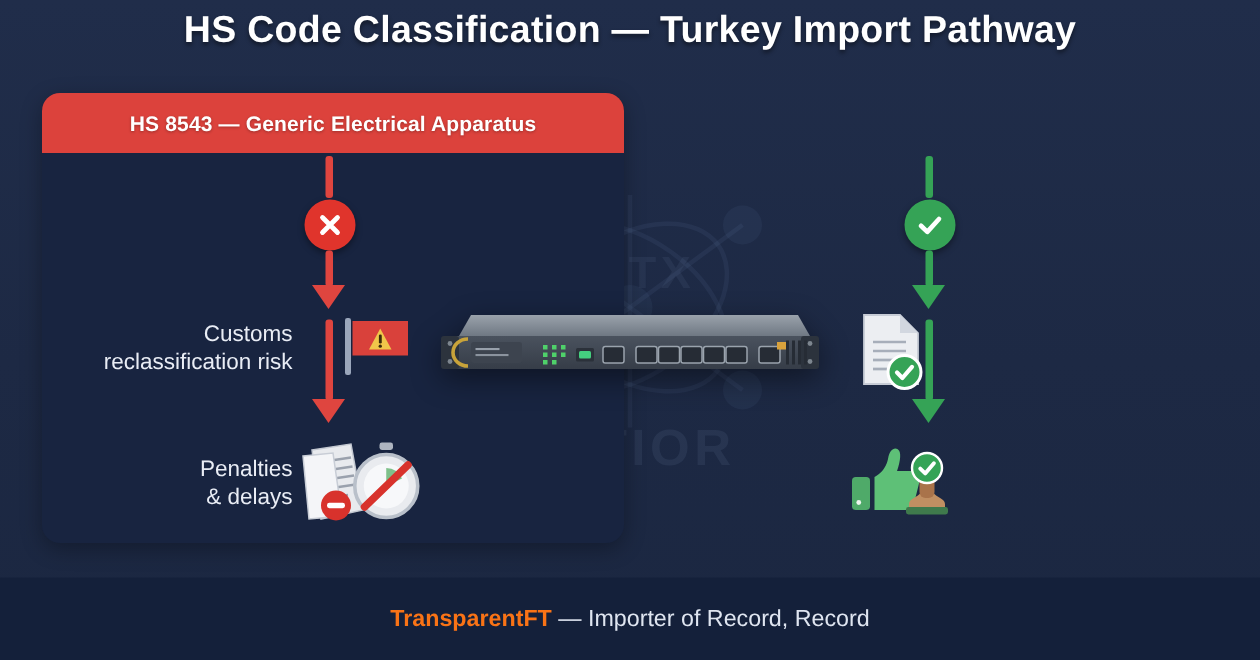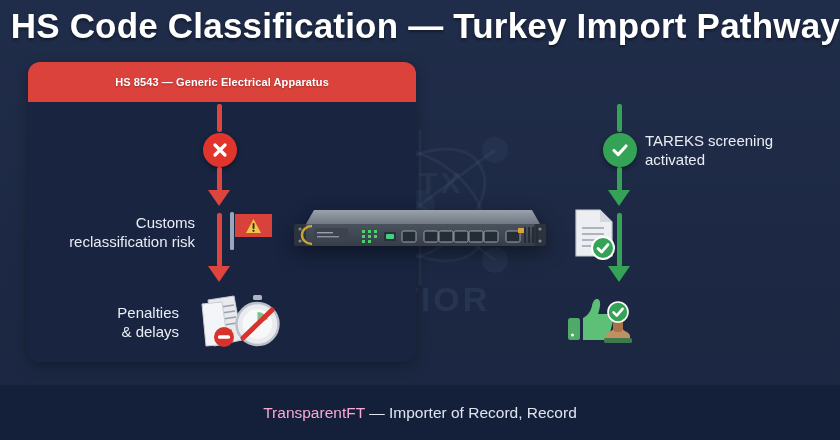--- a/index.html
+++ b/index.html
@@ -11,23 +11,23 @@
     overflow:hidden;
   }
   #stage{
     position:absolute; inset:0;
     background:linear-gradient(180deg,#202d4a 0%,#1d2944 55%,#1b2741 100%);
   }
 
   
   #title{
     position:absolute; left:0; top:6px; width:840px;
-    text-align:right;
+    text-align:center;
     color:#ffffff;
-    font-size:35px;
+    font-size:25px;
     font-weight:bold;
     letter-spacing:.2px;
     text-shadow:0 2px 3px rgba(0,0,0,.45);
   }
 
   
   .panel{
     position:absolute;
     top:62px;
     width:388px;
@@ -38,21 +38,21 @@
     overflow:hidden;
   }
   #panel-left { left:28px; }
   #panel-right{ left:428px; }
 
   .banner{
     position:absolute; left:0; top:0;
     width:388px; height:40px;
     display:flex; align-items:center; justify-content:center;
     color:#ffffff;
-    font-size:11px;
+    font-size:14px;
     font-weight:bold;
     letter-spacing:.1px;
     text-shadow:0 1px 2px rgba(0,0,0,.30);
     white-space:nowrap;
   }
   #banner-left { background:#dc423c; }
   #banner-right{ background:#2f9e50; }
 
   
   #watermark{
@@ -117,21 +117,21 @@
 
   
   #footer{
     position:absolute; left:0; top:385px; width:840px; height:55px;
     background:#14203a;
     display:flex; align-items:center; justify-content:center;
   }
   #footer-text{
     color:#dfe5f0; font-size:15.5px; white-space:pre;
   }
-  #footer-text b{ color:#f9a8d4; font-weight:normal; }
+  #footer-text b{ color:#f97316; font-weight:bold; }
 </style>
 </head>
 <body>
 
 <div id="stage">
 
   <div id="title">HS Code Classification — Turkey Import Pathway</div>
 
   <div id="watermark">
     <svg width="240" height="215" viewBox="0 0 240 215">
@@ -255,21 +255,21 @@
 
     <rect x="55" y="3" width="9" height="5" rx="1.6" fill="#aeb5c0"></rect>
     <circle cx="59.5" cy="32" r="21" fill="#e9ebef" stroke="#b9c0ca" stroke-width="2.4"></circle>
     <circle cx="59.5" cy="32" r="15" fill="#f7f8fa"></circle>
     <path d="M59.5 32 L59.5 20 A12 12 0 0 1 70 27 Z" fill="#7ec08a"></path>
     <line x1="45" y1="46" x2="74" y2="18" stroke="#d8322c" stroke-width="5" stroke-linecap="round"></line>
   </svg>
 
   <div class="steplabel lbl-right-align" style="left:20px; top:213px; width:175px;">Customs
 reclassification risk</div>
-  <div class="steplabel lbl-right-align" style="left:64px; top:303px; width:115px;text-align:right;">Penalties
+  <div class="steplabel lbl-right-align" style="left:80px; top:303px; width:115px;text-align:right;">Penalties
 &amp; delays</div>
 
   <div class="rail rail-green" style="left:617px; top:104px; height:28px;"></div>
   <div class="badge-circle bc-green" style="left:603px; top:133px;">
     <svg width="20" height="20" viewBox="0 0 20 20">
       <path d="M4 10.5 L8.2 14.6 L16 6" stroke="#ffffff" stroke-width="3.1" fill="none" stroke-linecap="round" stroke-linejoin="round"></path>
     </svg>
   </div>
   <div class="rail rail-green" style="left:617px; top:167px; height:24px;"></div>
   <div class="arrowhead ah-green" style="left:608px; top:190px;"></div>
@@ -295,20 +295,18 @@
     <circle cx="6.5" cy="43" r="1.6" fill="#eef6f0"></circle>
     <path d="M17 48 L17 26 C17 26 24 23 26 14 C27 8 30 6 32.5 7.5 C35 9 34.5 15 32 22 L44 22 C47 22 48.5 24.5 47.5 27 L43 45 C42.3 47 40.5 48 38.5 48 Z" fill="#5ec077"></path>
 
     <path d="M40 48 L40 44 C40 40 46 40 48 36 L56 36 C58 40 64 40 64 44 L64 48 Z" fill="#c08f62"></path>
     <rect x="47" y="22" width="10" height="18" rx="4" fill="#a9734a"></rect>
     <rect x="38" y="46" width="28" height="5" rx="1.6" fill="#3f7a4c"></rect>
     <circle cx="52" cy="20" r="10" fill="#35a356" stroke="#ffffff" stroke-width="1.6"></circle>
     <path d="M47.5 20.4 L50.8 23.6 L56.6 16.8" stroke="#ffffff" stroke-width="2.6" fill="none" stroke-linecap="round" stroke-linejoin="round"></path>
   </svg>
 
-  <div class="steplabel lbl-left-align" style="left:645px; top:131px; width:160px;">TAREKS screening
-activated</div>
 
   <div id="footer">
     <div id="footer-text"><b>TransparentFT</b><span> — Importer of Record, Record</span></div>
   </div>
 
 </div>
 
 </body></html>

